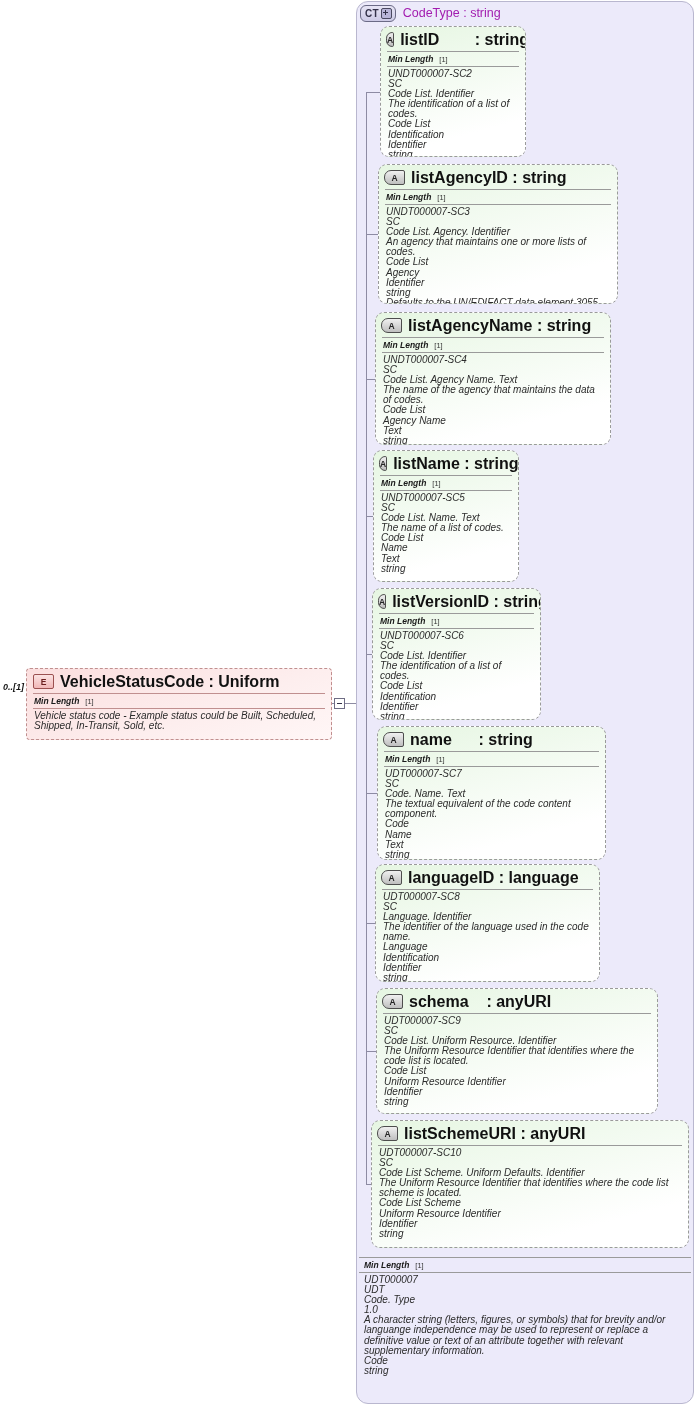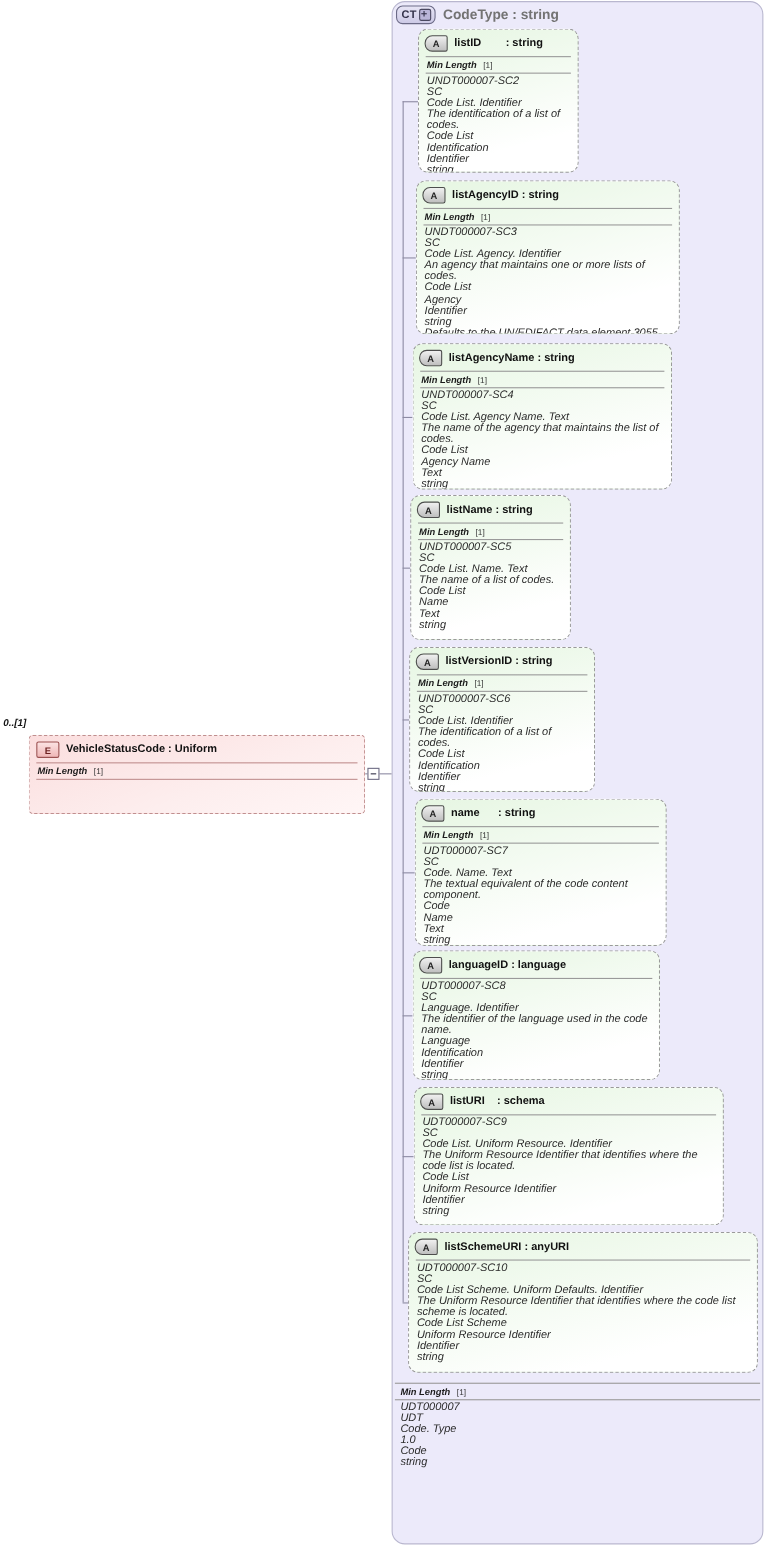--- a/index.html
+++ b/index.html
@@ -42,21 +42,21 @@
     display:inline-block;width:9px;height:9px;
     margin-left:2px;position:relative;
     border:1px solid #4a4860;border-radius:2px;
     background:#b9b5d8;
   }
   .ct-badge .plusbox:before,.ct-badge .plusbox:after{
     content:"";position:absolute;background:#333148;
   }
   .ct-badge .plusbox:before{left:1px;top:3px;width:5px;height:1px;}
   .ct-badge .plusbox:after{left:3px;top:1px;width:1px;height:5px;}
-  #ct-title{font-size:12.5px;font-weight:bold;color:#737373;white-space:nowrap;}
+  #ct-title{font-size:12.5px;font-weight:normal;color:#a21caf;white-space:nowrap;}
 
   
   .spine{
     position:absolute;
     left:366px;
     width:1px;
     background:#8d8ba3;
   }
   .stub{
     position:absolute;
@@ -84,21 +84,21 @@
   }
   .a-badge{
     display:inline-flex;align-items:center;justify-content:center;
     width:19px;height:13px;
     border:1px solid #4d4d4d;
     border-radius:7px 2px 2px 7px;
     background:linear-gradient(#f0f0f0,#bfbfbf);
     font-size:8.5px;font-weight:bold;color:#242424;
   }
   .attr-name{
-    font-size:10px;font-weight:bold;color:#111;white-space:pre;
+    font-size:16px;font-weight:bold;color:#111;white-space:pre;
   }
   .attr-sep{
     height:1px;background:#9a9a9a;margin:0 6px;
   }
   .minlen-row{
     padding:2px 7px 2px 7px;
     font-size:8.5px;font-style:italic;font-weight:bold;color:#1a1a1a;
     white-space:nowrap;
   }
   .minlen-row .card{font-weight:normal;font-style:normal;font-size:7.5px;margin-left:6px;color:#333;}
@@ -133,21 +133,21 @@
     border:1px solid #9b5050;
     border-radius:2px;
     background:linear-gradient(#fbe3e3,#f0b7b7);
     font-size:8.5px;font-weight:bold;color:#6b1f1f;
   }
   #element-box .minlen-row{color:#1a1a1a;}
   #element-box .detail-lines{color:#2b2b2b;}
   #element-box .sep2{height:1px;background:#c08f8f;margin:0 6px;}
 
   #cardinality{
-    position:absolute;left:3px;top:652px;
+    position:absolute;left:3px;top:682px;
     font-size:9px;font-style:italic;font-weight:bold;color:#141414;
   }
 
   
   #elem-link{
     position:absolute;left:332px;top:703px;
     width:24px;height:1px;background:#8d8ba3;
   }
   #collapse-box{
     position:absolute;left:334px;top:698px;
@@ -233,21 +233,21 @@
           <span class="a-badge">A</span>
           <span class="attr-name">listAgencyName : string</span>
         </div>
         <div class="attr-sep"></div>
         <div class="minlen-row"><span>Min Length</span><span class="card">[1]</span></div>
         <div class="attr-sep"></div>
         <div class="detail-lines">
           <div>UNDT000007-SC4</div>
           <div>SC</div>
           <div>Code List. Agency Name. Text</div>
-          <div>The name of the agency that maintains the list of codes.</div>
+          <div>The name of the agency that maintains the data of codes.</div>
           <div>Code List</div>
           <div>Agency Name</div>
           <div>Text</div>
           <div>string</div>
         </div>
       </div>
       <div class="attr-box" style="left: 373px; top: 450px; width: 146px; height: 132px;">
         <div class="attr-head">
           <span class="a-badge">A</span>
           <span class="attr-name">listName : string</span>
@@ -317,21 +317,21 @@
           <div>The identifier of the language used in the code name.</div>
           <div>Language</div>
           <div>Identification</div>
           <div>Identifier</div>
           <div>string</div>
         </div>
       </div>
       <div class="attr-box" style="left: 376px; top: 988px; width: 282px; height: 126px;">
         <div class="attr-head">
           <span class="a-badge">A</span>
-          <span class="attr-name">listURI    : schema</span>
+          <span class="attr-name">schema    : anyURI</span>
         </div>
         <div class="attr-sep"></div>
         <div class="detail-lines">
           <div>UDT000007-SC9</div>
           <div>SC</div>
           <div>Code List. Uniform Resource. Identifier</div>
           <div>The Uniform Resource Identifier that identifies where the code list is located.</div>
           <div>Code List</div>
           <div>Uniform Resource Identifier</div>
           <div>Identifier</div>
@@ -361,35 +361,39 @@
     <div class="sep"></div>
     <div class="minlen-row">
       <span>Min Length</span><span class="card">[1]</span>
     </div>
     <div class="sep"></div>
     <div class="detail-lines" id="footer-lines">
         <div>UDT000007</div>
         <div>UDT</div>
         <div>Code. Type</div>
         <div>1.0</div>
+        <div>A character string (letters, figures, or symbols) that for brevity and/or languange independence may be used to represent or replace a definitive value or text of an attribute together with relevant supplementary information.</div>
         <div>Code</div>
         <div>string</div>
       </div>
   </div>
 
   <div id="cardinality">0..[1]</div>
 
   <div id="element-box">
     <div class="attr-head">
       <span class="e-badge">E</span>
       <span class="attr-name">VehicleStatusCode : Uniform</span>
     </div>
     <div class="sep2"></div>
     <div class="minlen-row">
       <span>Min Length</span><span class="card">[1]</span>
     </div>
     <div class="sep2"></div>
+    <div class="detail-lines">
+      <div>Vehicle status code - Example status could be Built, Scheduled, Shipped, In-Transit, Sold, etc.</div>
+    </div>
   </div>
 
   <div id="elem-link"></div>
   <div id="collapse-box"></div>
 
 </div>
 
 </body></html>

